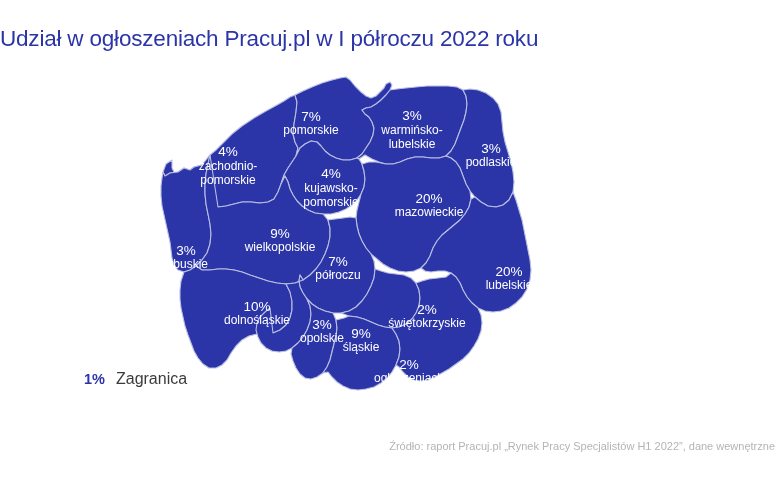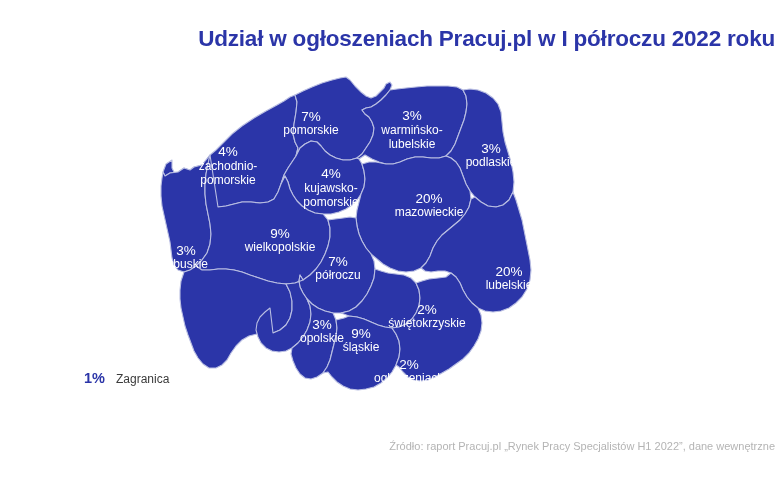--- a/index.html
+++ b/index.html
@@ -14,23 +14,23 @@
     overflow: hidden;
     font-family: "Liberation Sans", sans-serif;
     -webkit-font-smoothing: antialiased;
   }
 
   .chart-title {
     position: absolute;
     left: 0;
     top: 26px;
     width: 775px;
-    text-align: right;
+    text-align: left;
     font-size: 22.5px;
-    font-weight: bold;
+    font-weight: normal;
     color: #2b35a8;
     letter-spacing: -0.2px;
     white-space: nowrap;
   }
 
   .map-wrap {
     position: absolute;
     left: 150px;
     top: 72px;
     width: 430px;
@@ -79,21 +79,21 @@
     display: flex;
     align-items: baseline;
     gap: 11px;
   }
   .foreign-pct {
     font-size: 14.5px;
     font-weight: bold;
     color: #2b35a8;
   }
   .foreign-name {
-    font-size: 12px;
+    font-size: 16px;
     color: #3b3b3b;
   }
 
   .source-note {
     position: absolute;
     left: 0;
     top: 440px;
     width: 775px;
     text-align: right;
     font-size: 11px;
@@ -265,20 +265,24 @@
   <div class="lbl" style="left:188px; top:182px;">
     <span class="pct">7%</span>
     <span class="nm">półroczu</span>
   </div>
 
   <div class="lbl" style="left:359px; top:192px;">
     <span class="pct">20%</span>
     <span class="nm">lubelskie</span>
   </div>
 
+  <div class="lbl" style="left:107px; top:227px;">
+    <span class="pct">10%</span>
+    <span class="nm">dolnośląskie</span>
+  </div>
 
   <div class="lbl" style="left:172px; top:245px;">
     <span class="pct">3%</span>
     <span class="nm">opolskie</span>
   </div>
 
   <div class="lbl" style="left:211px; top:254px;">
     <span class="pct">9%</span>
     <span class="nm">śląskie</span>
   </div>

